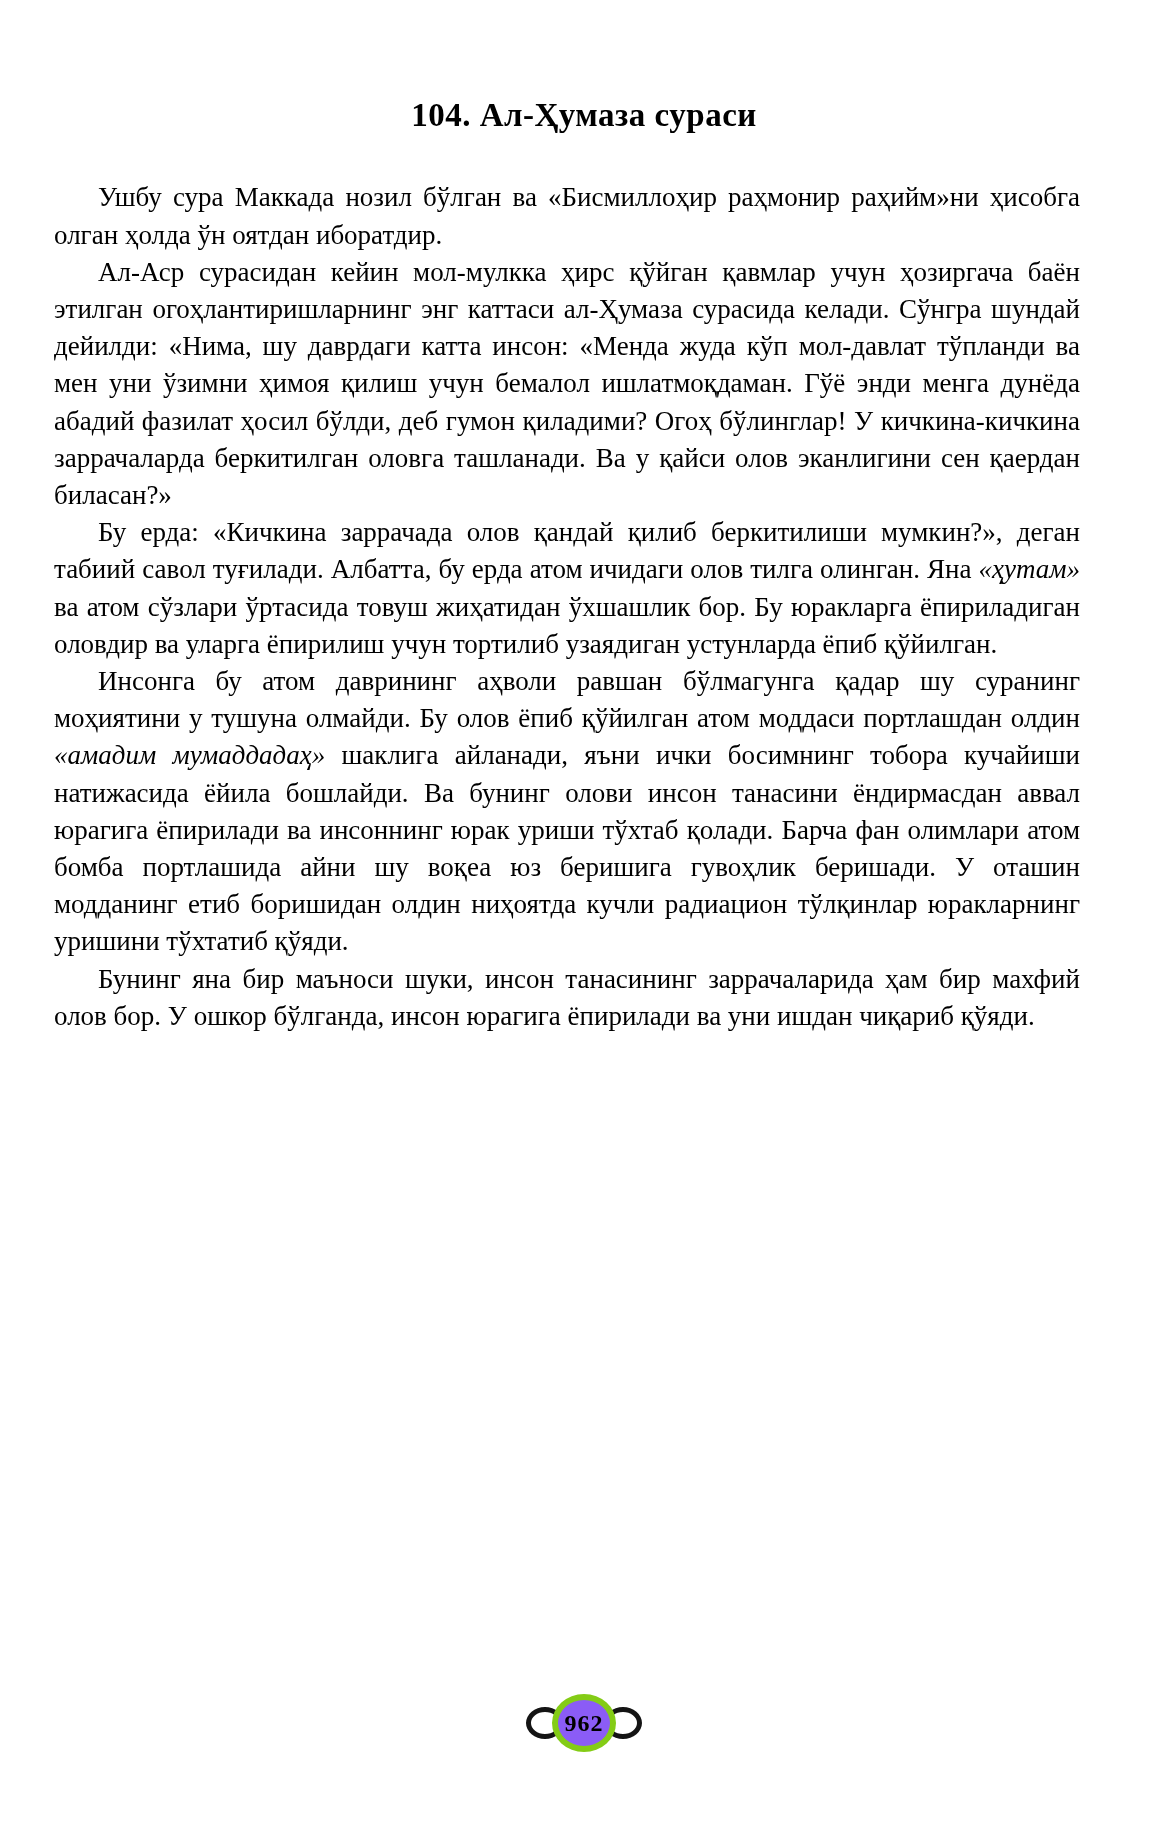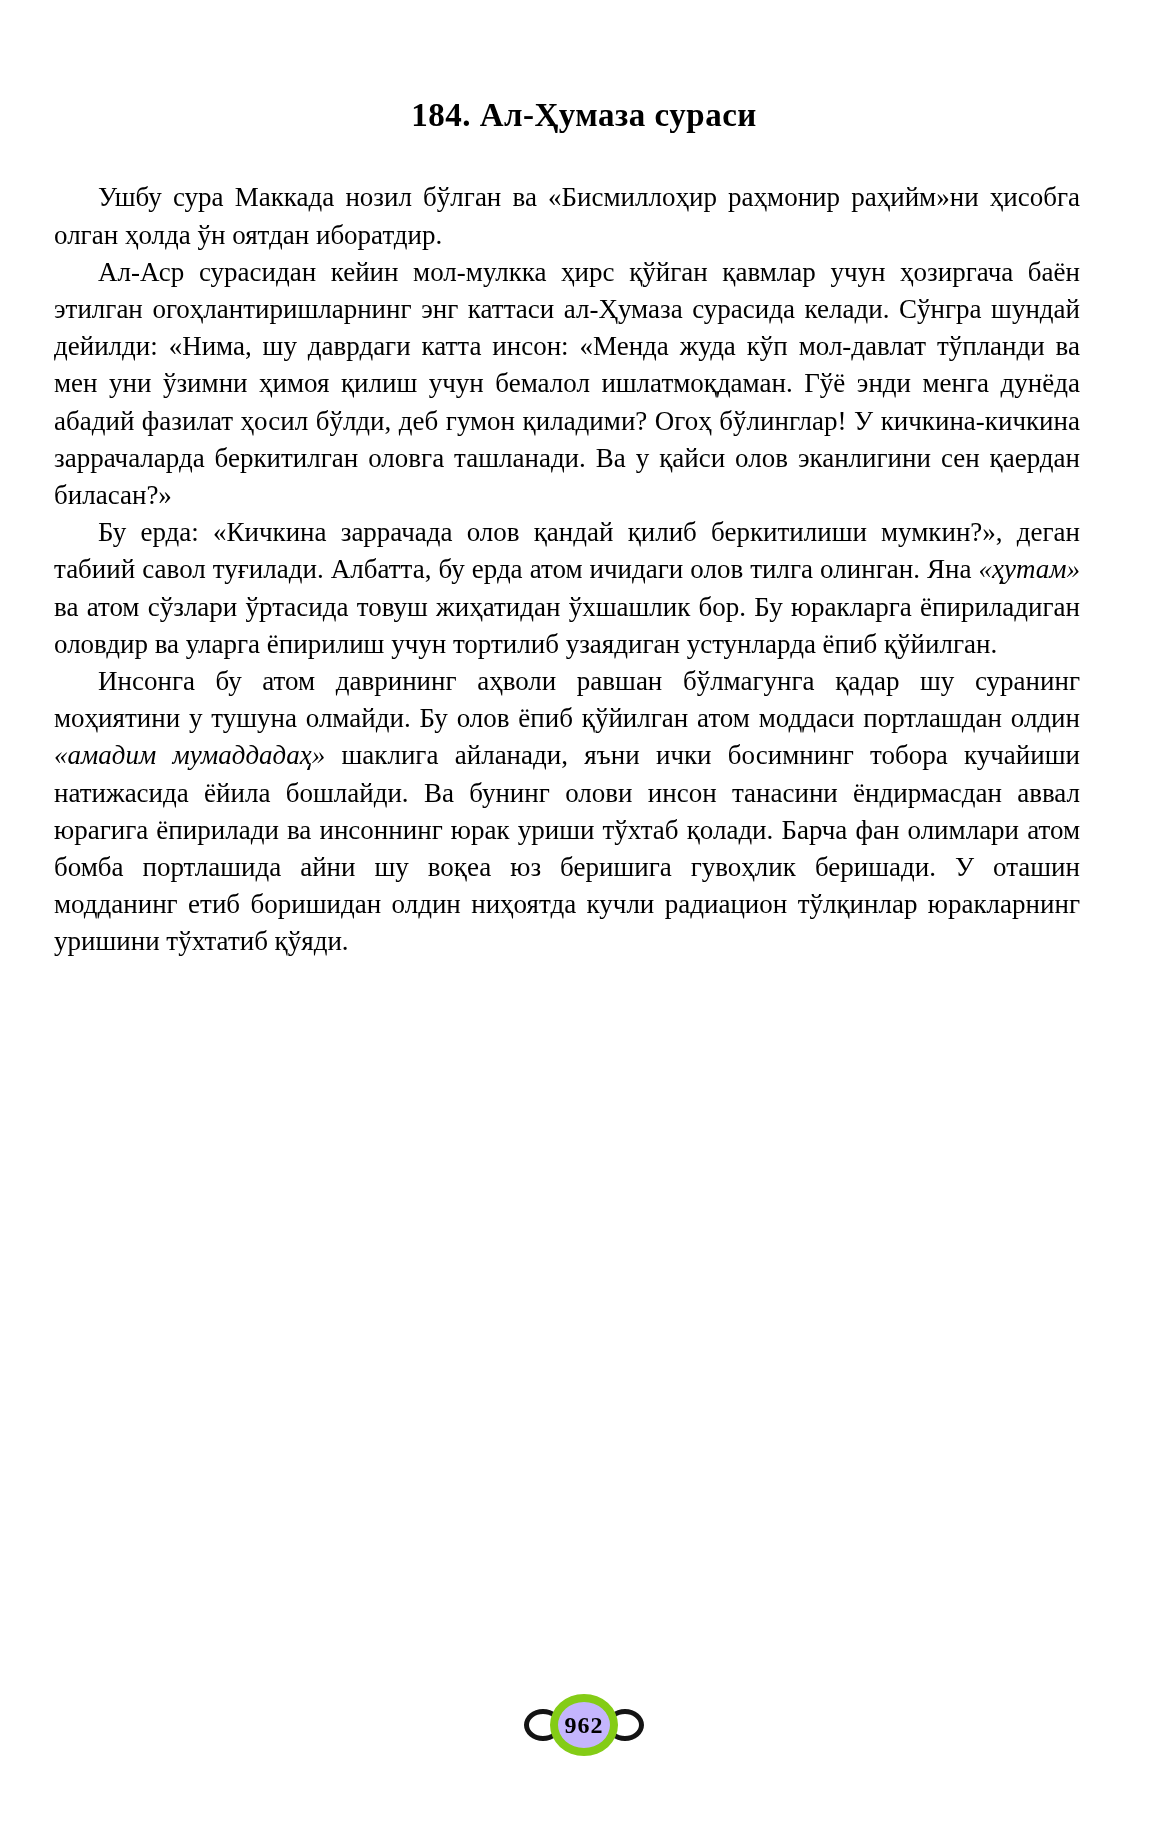--- a/index.html
+++ b/index.html
@@ -55,48 +55,49 @@
     border-radius: 50%;
     background: #ffffff;
     position: relative;
     z-index: 1;
   }
   .ornament .lobe.left  { margin-right: -12px; }
   .ornament .lobe.right { margin-left: -12px; }
   .ornament .circle {
     width: 52px;
     height: 46px;
-    border: 8px solid #84cc16;
+    border: 6px solid #84cc16;
     border-radius: 50%;
-    background: #c4b5fd;
+    background: #8b5cf6;
     display: flex;
     align-items: center;
     justify-content: center;
     position: relative;
     z-index: 2;
   }
   .ornament .num {
     font-size: 24px;
     font-weight: bold;
     line-height: 1;
     letter-spacing: 1px;
   }
 </style>
 </head>
 <body>
 
 <div class="page">
 
-  <h1 class="title">184. Ал-Ҳумаза сураси</h1>
+  <h1 class="title">104. Ал-Ҳумаза сураси</h1>
 
   <div class="body-text">
       <p class="para"><span class="">Ушбу сура Маккада нозил бўлган ва «Бисмиллоҳир раҳмонир раҳийм»ни ҳисобга олган ҳолда ўн оятдан иборатдир.</span></p>
       <p class="para"><span class="">Ал-Аср сурасидан кейин мол-мулкка ҳирс қўйган қавмлар учун ҳозиргача баён этилган огоҳлантиришларнинг энг каттаси ал-Ҳумаза сурасида келади. Сўнгра шундай дейилди: «Нима, шу даврдаги катта инсон: «Менда жуда кўп мол-давлат тўпланди ва мен уни ўзимни ҳимоя қилиш учун бемалол ишлатмоқдаман. Гўё энди менга дунёда абадий фазилат ҳосил бўлди, деб гумон қиладими? Огоҳ бўлинглар! У кичкина-кичкина заррачаларда беркитилган оловга ташланади. Ва у қайси олов эканлигини сен қаердан биласан?»</span></p>
       <p class="para"><span class="">Бу ерда: «Кичкина заррачада олов қандай қилиб беркитилиши мумкин?», деган табиий савол туғилади. Албатта, бу ерда атом ичидаги олов тилга олинган. Яна </span><span class="italic">«ҳутам»</span><span class=""> ва атом сўзлари ўртасида товуш жиҳатидан ўхшашлик бор. Бу юракларга ёпириладиган оловдир ва уларга ёпирилиш учун тортилиб узаядиган устунларда ёпиб қўйилган.</span></p>
       <p class="para"><span class="">Инсонга бу атом даврининг аҳволи равшан бўлмагунга қадар шу суранинг моҳиятини у тушуна олмайди. Бу олов ёпиб қўйилган атом моддаси портлашдан олдин </span><span class="italic">«амадим мумаддадаҳ»</span><span class=""> шаклига айланади, яъни ички босимнинг тобора кучайиши натижасида ёйила бошлайди. Ва бунинг олови инсон танасини ёндирмасдан аввал юрагига ёпирилади ва инсоннинг юрак уриши тўхтаб қолади. Барча фан олимлари атом бомба портлашида айни шу воқеа юз беришига гувоҳлик беришади. У оташин модданинг етиб боришидан олдин ниҳоятда кучли радиацион тўлқинлар юракларнинг уришини тўхтатиб қўяди.</span></p>
+      <p class="para"><span class="">Бунинг яна бир маъноси шуки, инсон танасининг заррачаларида ҳам бир махфий олов бор. У ошкор бўлганда, инсон юрагига ёпирилади ва уни ишдан чиқариб қўяди.</span></p>
     </div>
 
   <div class="ornament">
     <span class="lobe left"></span>
     <span class="circle">
       <span class="num">962</span>
     </span>
     <span class="lobe right"></span>
   </div>
 

